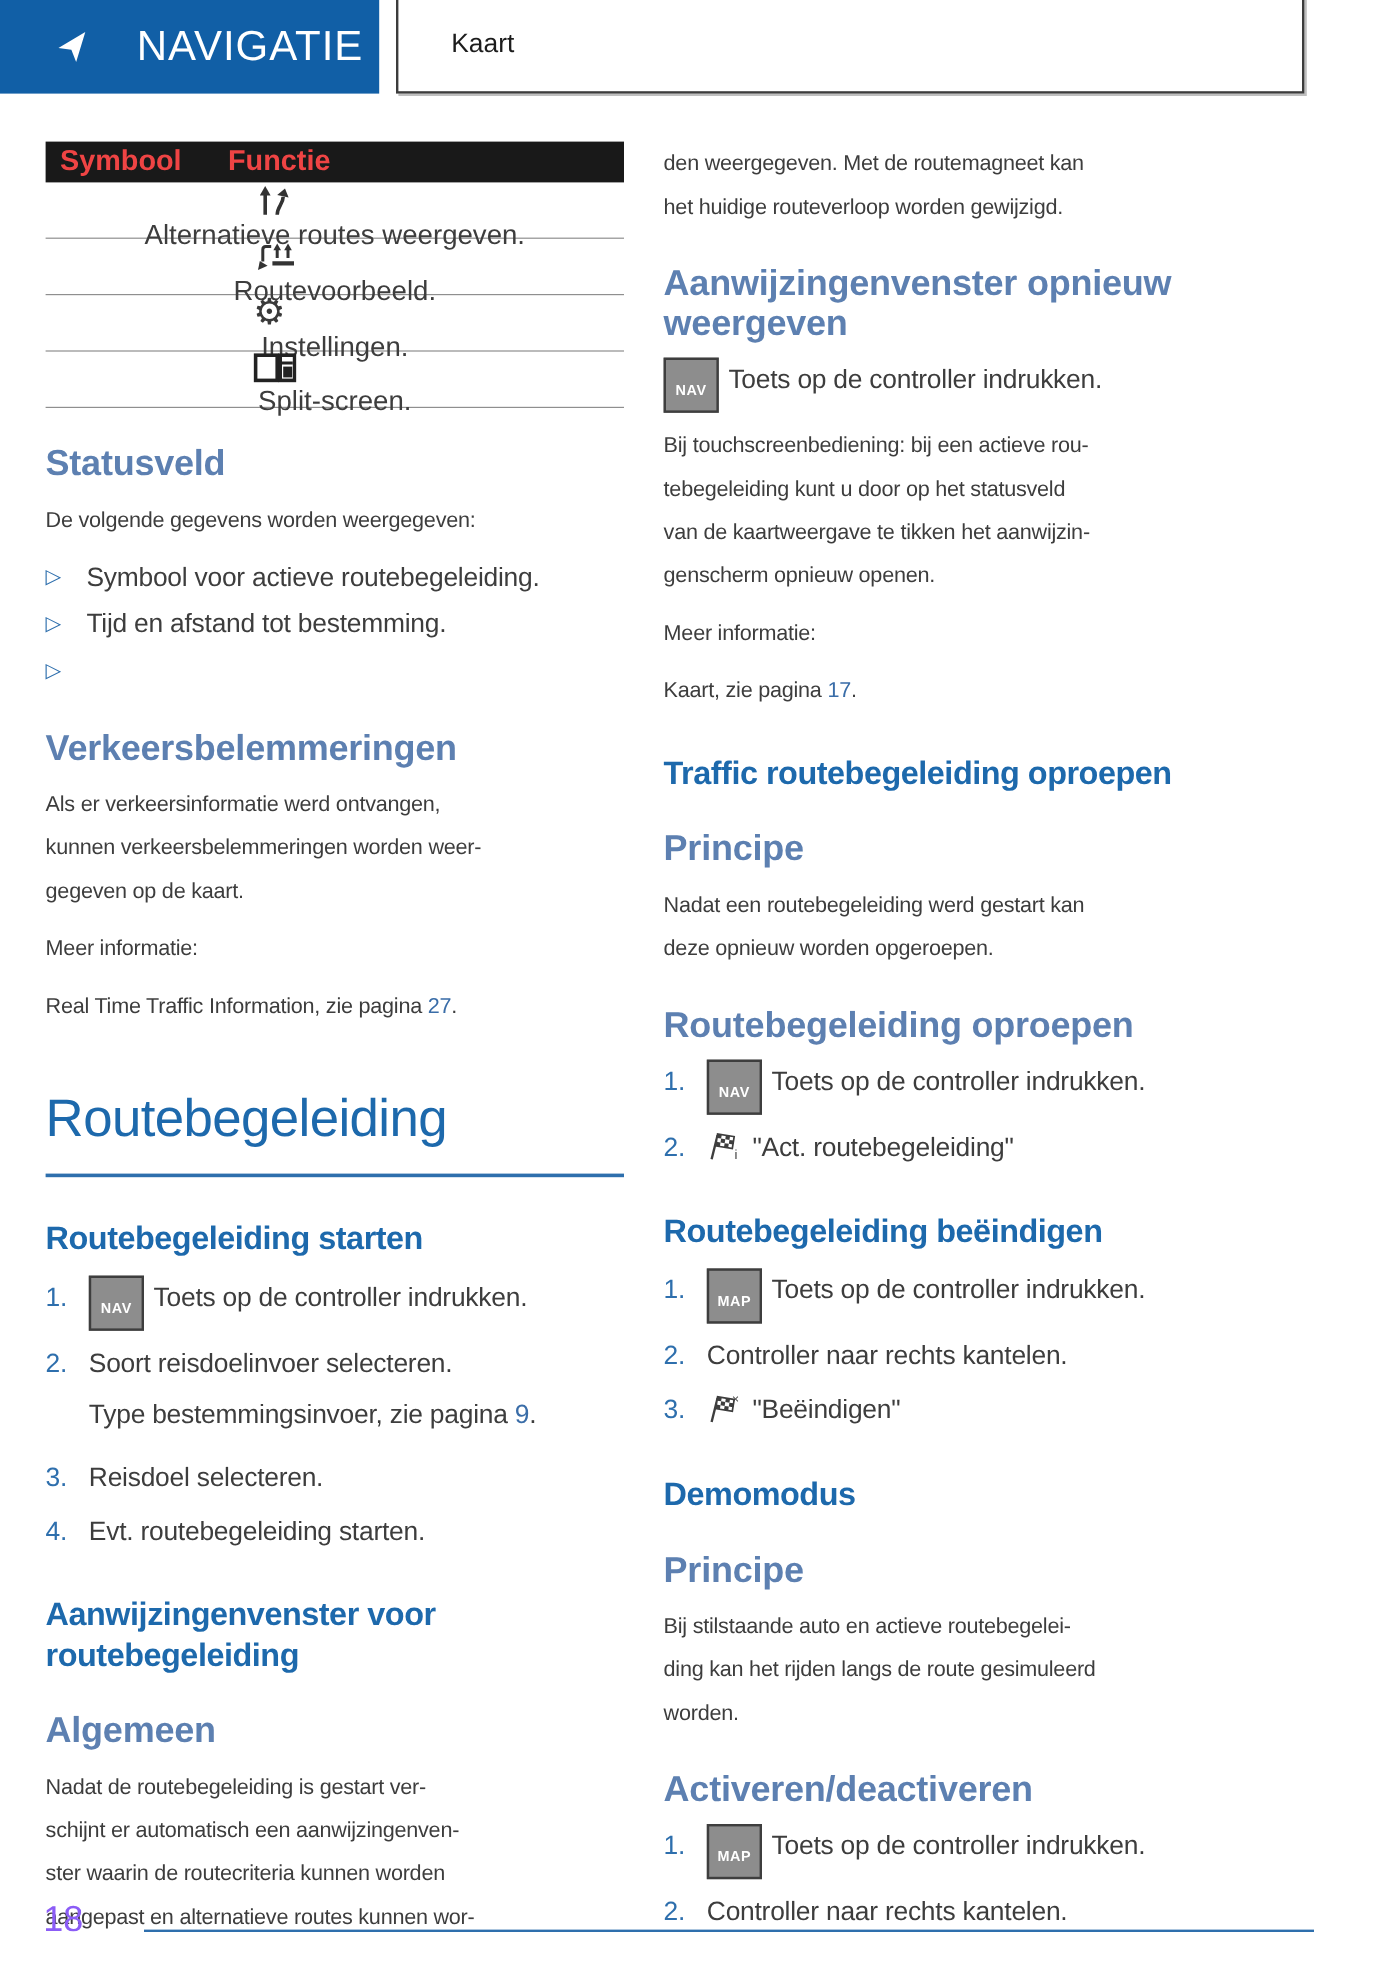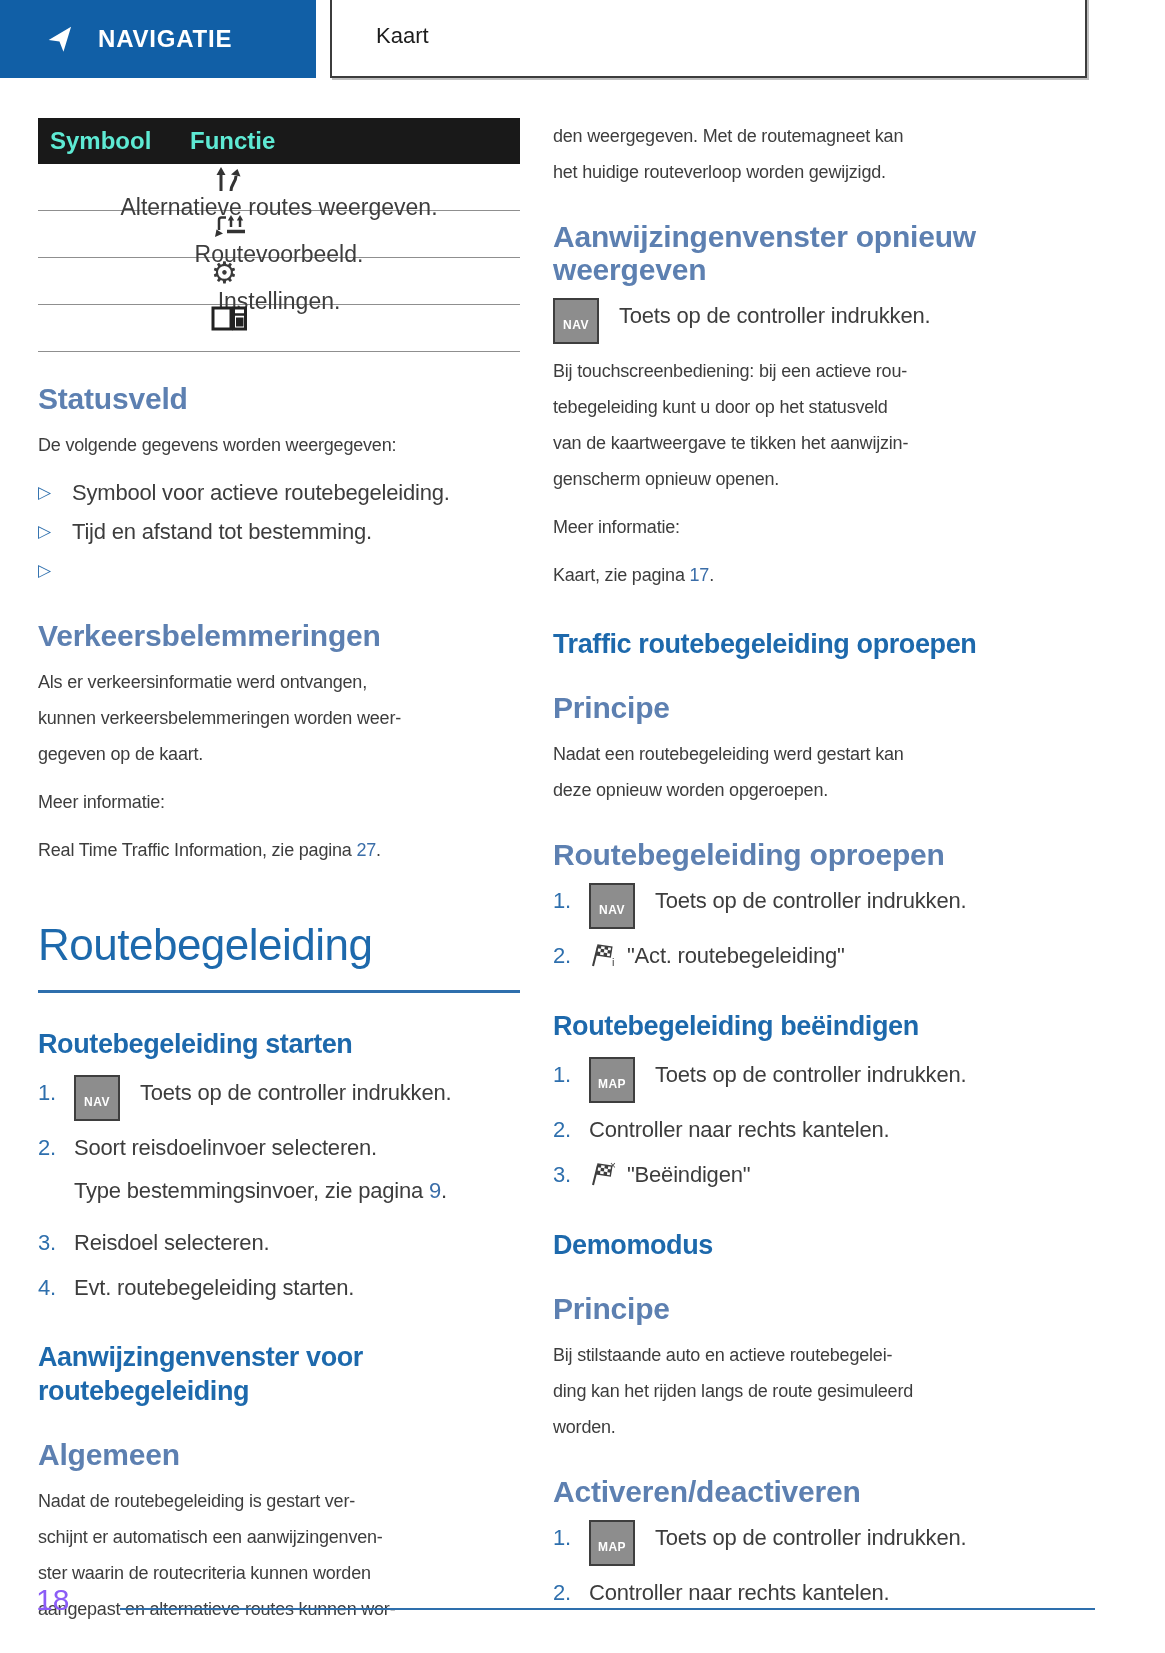--- a/index.html
+++ b/index.html
@@ -5,34 +5,34 @@
   html,body{margin:0;padding:0;background:#ffffff;}
   .page{
     position:relative;width:1165px;height:1653px;background:#ffffff;
     font-family:"Liberation Sans",sans-serif;color:#3d3d3d;overflow:hidden;
   }
   
   .brandbox{
     position:absolute;left:0;top:0;width:316px;height:78px;background:#115fa6;
     display:flex;align-items:center;padding-left:48px;box-sizing:border-box;gap:20px;
   }
-  .brand-label{color:#fff;font-size:24px;font-weight:bold;letter-spacing:0.8px;}
+  .brand-label{color:#fff;font-size:35px;font-weight:normal;letter-spacing:0.8px;margin-left:16px;}
   .tabbox{
     position:absolute;left:330px;top:-6px;width:757px;height:84px;background:#fff;
     border:2px solid #3c3c3c;box-sizing:border-box;display:flex;align-items:center;
     padding-left:44px;box-shadow:2px 2px 0 rgba(0,0,0,0.25);
   }
   .tab-label{font-size:22px;color:#1c1c1c;}
   
   .col{position:absolute;top:118px;width:482px;}
   .col-left{left:38px;}
   .col-right{left:553px;}
   
   .symtable{width:100%;margin-bottom:6px;}
-  .t-head{display:flex;align-items:center;background:#191919;color:#5eead4;height:46px;
+  .t-head{display:flex;align-items:center;background:#191919;color:#ef4444;height:34px;
     font-weight:bold;font-size:24px;}
   .t-head .c1{width:152px;padding-left:12px;box-sizing:border-box;}
   .t-head .c2{flex:1;}
   .t-row{display:flex;align-items:center;height:46px;border-bottom:1.5px solid #8f8f8f;
     font-size:23px;color:#3d3d3d;flex-direction:column;}
   .t-row .c1{width:152px;padding-left:8px;box-sizing:border-box;display:flex;align-items:center;}
   .t-row .c2{flex:1;}
   .glyph-gear{font-size:30px;color:#3a3a3a;line-height:1;}
   
   .h1d{font-size:44px;font-weight:normal;color:#1d69ac;margin:52px 0 0 0;letter-spacing:-0.5px;}
@@ -46,21 +46,21 @@
   .bullets{list-style:none;margin:2px 0 8px 0;padding:0;}
   .bullets li{display:flex;margin-bottom:3px;font-size:22px;line-height:36px;letter-spacing:-0.2px;}
   .tri{width:34px;flex:none;color:#2e6fad;font-size:17px;line-height:36px;}
   
   .steps{list-style:none;margin:4px 0 8px 0;padding:0;}
   .steps li{display:flex;align-items:flex-start;margin-bottom:9px;font-size:22px;line-height:36px;letter-spacing:-0.2px;}
   .steps .num{width:36px;flex:none;color:#2e6fad;}
   .key{
     width:46px;height:46px;background:#8d8d8d;border:2px solid #3e3e3e;box-sizing:border-box;
     color:#fff;font-size:12px;font-weight:bold;display:flex;justify-content:center;
-    padding-top:7px;margin-right:20px;flex:none;letter-spacing:0.5px;
+    padding-top:7px;margin-right:8px;flex:none;letter-spacing:0.5px;
   }
   .step-note{margin:-2px 0 16px 36px;font-size:22px;line-height:36px;letter-spacing:-0.2px;}
   .flagicon{margin-right:10px;flex:none;position:relative;top:4px;}
   
   .pagenum{position:absolute;left:36px;bottom:36px;font-size:30px;color:#8b5cf6;}
   .footline{position:absolute;left:120px;right:70px;bottom:43px;height:2.5px;background:#2e6fad;}
 </style>
 </head>
 <body>
 
@@ -118,20 +118,21 @@
       </div>
       <div class="t-row">
         <span class="c1">
           <svg width="36" height="28" viewBox="0 0 36 28">
             <rect x="2" y="3" width="18" height="21" fill="none" stroke="#222" stroke-width="3"></rect>
             <rect x="22.5" y="3" width="12" height="21" fill="none" stroke="#222" stroke-width="3"></rect>
             <line x1="24" y1="9.5" x2="33" y2="9.5" stroke="#222" stroke-width="2.5"></line>
             <rect x="25" y="12.5" width="7.5" height="9" fill="#222"></rect>
           </svg>
         </span>
+        <span class="c2">Split-screen.</span>
       </div>
     </div>
 
     <div class="h3d">Statusveld</div>
     <p class="body">De volgende gegevens worden weergegeven:</p>
     <ul class="bullets">
       <li>
         <span class="tri">▷</span>
         <span class="pre">Symbool voor actieve routebegeleiding.</span>
       </li>

